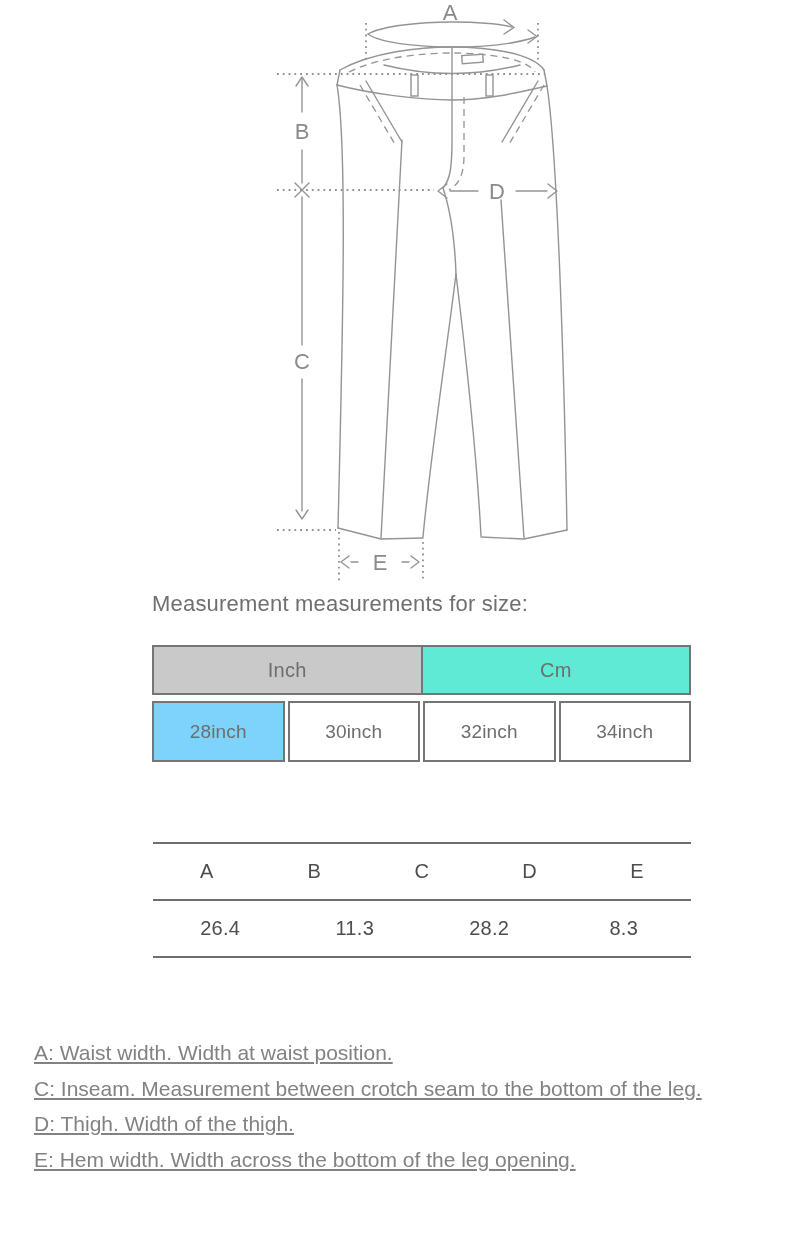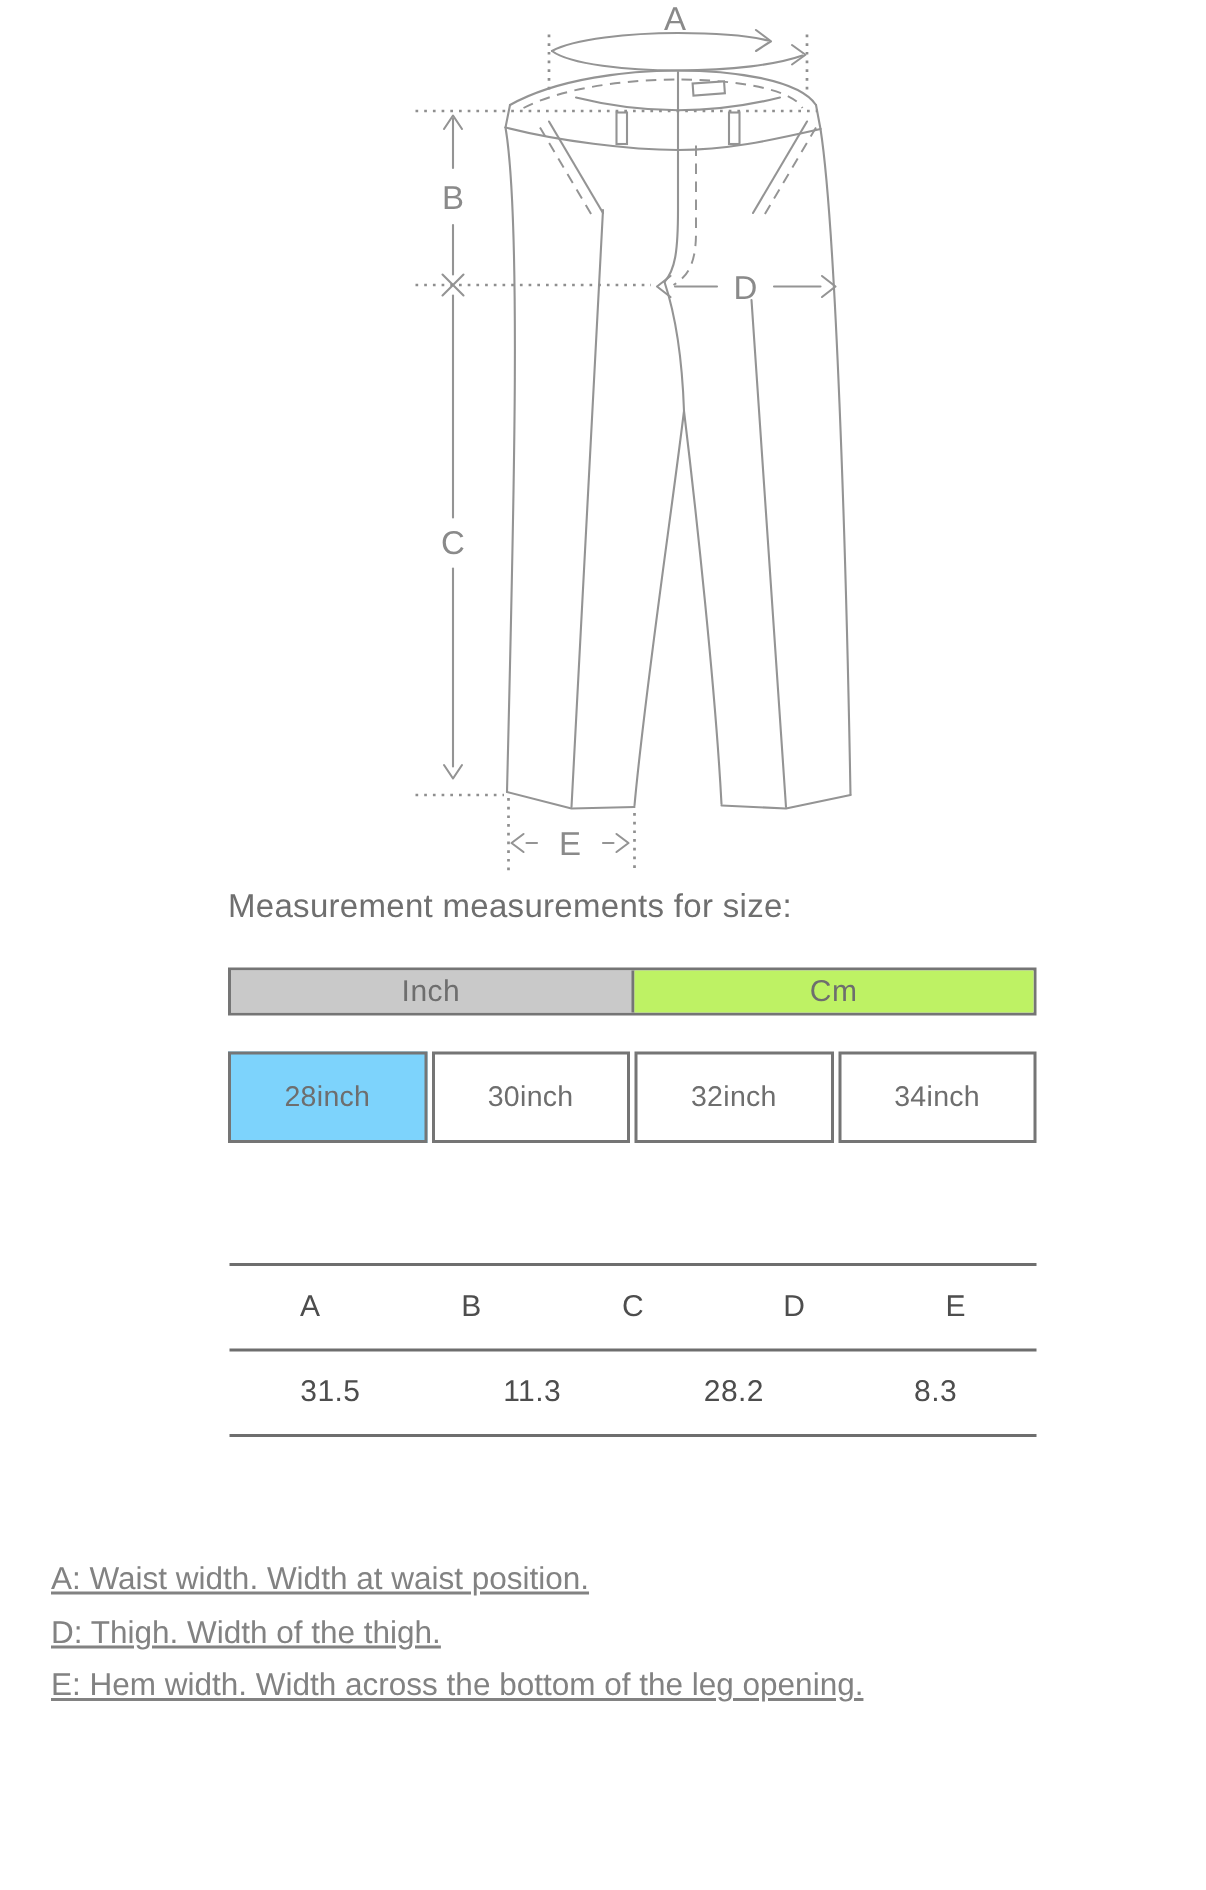--- a/index.html
+++ b/index.html
@@ -14,26 +14,26 @@
   .diagram .ln{fill:none;stroke:#949494;stroke-width:1.4;stroke-linecap:round;stroke-linejoin:round;}
   .diagram .fillw{fill:#ffffff;stroke:#949494;stroke-width:1.4;}
   .diagram .dash{fill:none;stroke:#949494;stroke-width:1.3;stroke-dasharray:7 5;}
   .diagram .dot{fill:none;stroke:#8f8f8f;stroke-width:1.8;stroke-dasharray:1.8 4;stroke-linecap:butt;}
   .diagram text{fill:#8a8a8a;font-size:22px;text-anchor:middle;font-family:"Liberation Sans","DejaVu Sans",sans-serif;}
   .heading{
     position:absolute;left:152px;top:591px;
     font-size:22px;color:#6f6f6f;letter-spacing:.2px;
   }
   .unit-tabs{
-    position:absolute;left:152px;top:645px;width:539px;height:32px;
+    position:absolute;left:152px;top:645px;width:539px;height:50px;
     display:flex;border:2px solid #757575;box-sizing:border-box;
   }
   .unit-tab{
     flex:1;display:flex;align-items:center;justify-content:center;
-    font-size:20px;color:#6e6e6e;background:#bef264;cursor:pointer;letter-spacing:.3px;
+    font-size:20px;color:#6e6e6e;background:#5eead4;cursor:pointer;letter-spacing:.3px;
   }
   .unit-tab:first-child{border-right:2px solid #757575;}
   .unit-tab.selected{background:#c9c9c9;}
   .size-tabs{
     position:absolute;left:152px;top:701px;width:539px;height:61px;
     display:flex;gap:3px;box-sizing:border-box;
   }
   .size-tab{
     flex:1;display:flex;align-items:center;justify-content:center;
     border:2px solid #757575;box-sizing:border-box;
@@ -161,26 +161,27 @@
 
   <div class="meas-table">
     <div class="trow">
       <div class="tcell">A</div>
       <div class="tcell">B</div>
       <div class="tcell">C</div>
       <div class="tcell">D</div>
       <div class="tcell">E</div>
     </div>
     <div class="trow">
-      <div class="tcell">31.5</div>
+      <div class="tcell">26.4</div>
       <div class="tcell">11.3</div>
       <div class="tcell">28.2</div>
       <div class="tcell">8.3</div>
     </div>
   </div>
 
   <div class="legend">
     <div>A: Waist width. Width at waist position.</div>
+    <div>C: Inseam. Measurement between crotch seam to the bottom of the leg.</div>
     <div>D: Thigh. Width of the thigh.</div>
     <div>E: Hem width. Width across the bottom of the leg opening.</div>
   </div>
 
 </div>
 
 </body></html>

